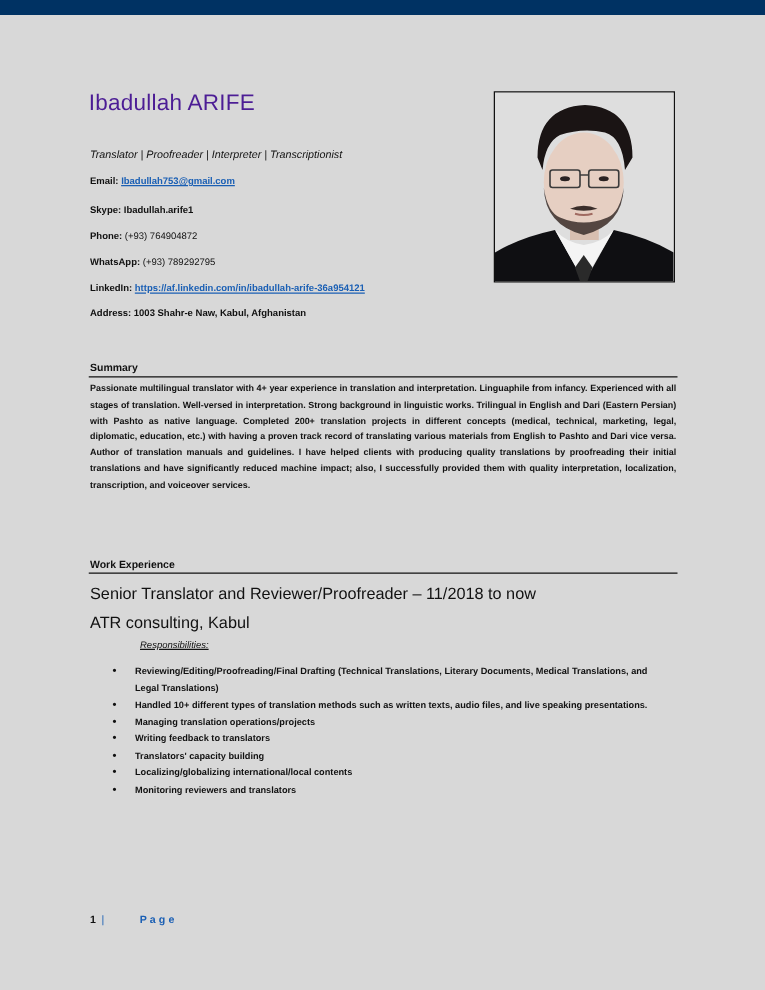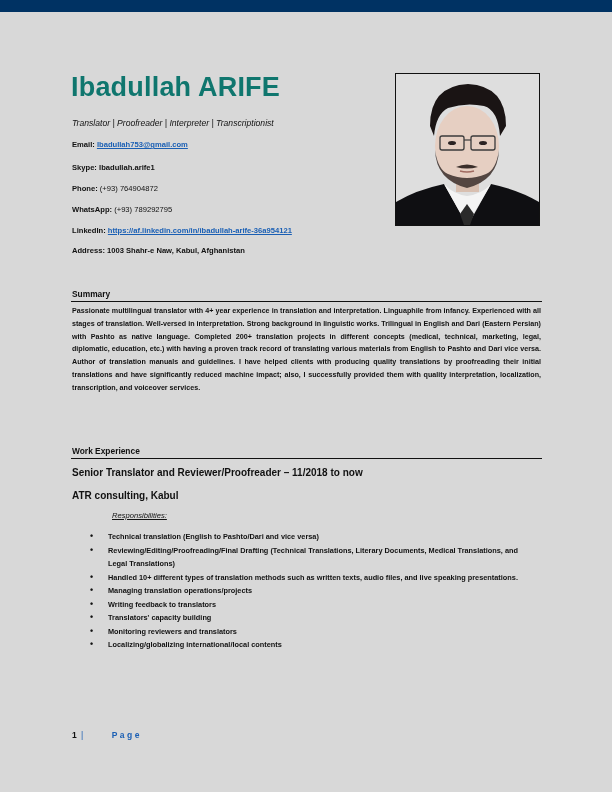--- a/index.html
+++ b/index.html
@@ -1,37 +1,37 @@
 <!DOCTYPE html>
 <html><head>
   <meta charset="utf-8">
   <style>
     html, body { margin: 0; padding: 0; }
     body {
       width: 612px; height: 792px; background: #d8d8d8; position: relative; overflow: hidden;
       font-family: "Liberation Sans", sans-serif; color: #111;
     }
     .topbar { position: absolute; left: 0; top: 0; width: 612px; height: 12px; background: #003263; }
-    .name { position: absolute; left: 71px; top: 72px; font-size: 27px; font-weight: bold; color: #0f766e; letter-spacing: 0.2px; }
+    .name { position: absolute; left: 71px; top: 72px; font-size: 18px; font-weight: normal; color: #4c1d95; letter-spacing: 0.2px; }
     .tagline { position: absolute; left: 72px; top: 118px; font-size: 8.6px; font-style: italic; color: #111; }
     .contact { position: absolute; left: 72px; font-size: 7.6px; font-weight: bold; color: #111; }
     .contact .val { font-weight: normal; }
     .contact a { color: #1a5fb4; text-decoration: underline; }
     .contact .plain { font-weight: bold; }
     .photo {
       position: absolute; left: 395px; top: 73px; width: 143px; height: 151px; border: 1px solid #111;
       background: #dcdcdc; overflow: hidden;
     }
     .section-title { position: absolute; left: 72px; font-size: 8.4px; font-weight: bold; color: #111; }
     .rule { position: absolute; left: 71px; width: 471px; height: 1px; background: #111; }
     .para {
       position: absolute; left: 72px; width: 469px; font-size: 7.15px; line-height: 12.8px;
       text-align: justify; color: #111; font-weight: bold;
     }
-    .line { position: absolute; left: 72px; font-size: 10px; font-weight: bold; color: #111; }
+    .line { position: absolute; left: 72px; font-size: 13px; font-weight: normal; color: #111; }
     .resp { position: absolute; left: 72px; font-size: 7.6px; font-style: italic; text-decoration: underline; color: #111; margin-left: 40px; }
     ul.bullets { position: absolute; left: 72px; top: 530px; width: 460px; margin: 0; padding: 0; list-style: none; }
     ul.bullets li { position: relative; padding-left: 36px; font-size: 7.35px; line-height: 13.5px; font-weight: bold; color: #111; }
     ul.bullets li::before { content: "\2022"; position: absolute; left: 18px; top: 0; font-size: 9px; }
     .footer { position: absolute; left: 72px; top: 730px; font-size: 8.5px; }
     .footer .num { font-weight: bold; color: #111; }
     .footer .sep { color: #1a5fb4; margin: 0 2px; }
     .footer .pg { color: #1a5fb4; font-weight: bold; letter-spacing: 2.5px; margin-left: 24px; }
   </style>
 </head>
@@ -86,27 +86,26 @@
 <div class="rule" style="top:301px;"></div>
 <div class="para" style="top:305px;">Passionate multilingual translator with 4+ year experience in translation and interpretation. Linguaphile from infancy. Experienced with all stages of translation. Well-versed in interpretation. Strong background in linguistic works. Trilingual in English and Dari (Eastern Persian) with Pashto as native language. Completed 200+ translation projects in different concepts (medical, technical, marketing, legal, diplomatic, education, etc.) with having a proven track record of translating various materials from English to Pashto and Dari vice versa. Author of translation manuals and guidelines. I have helped clients with producing quality translations by proofreading their initial translations and have significantly reduced machine impact; also, I successfully provided them with quality interpretation, localization, transcription, and voiceover services.</div>
 
 <div class="section-title" style="top:446px;">Work Experience</div>
 <div class="rule" style="top:458px;"></div>
 <div class="line" style="top:467px;">Senior Translator and Reviewer/Proofreader – 11/2018 to now</div>
 <div class="line" style="top:490px;">ATR consulting, Kabul</div>
 <div class="resp" style="top:511px;">Responsibilities:</div>
 
 <ul class="bullets">
-  <li>Technical translation (English to Pashto/Dari and vice versa)</li>
   <li>Reviewing/Editing/Proofreading/Final Drafting (Technical Translations, Literary Documents, Medical Translations, and Legal Translations)</li>
   <li>Handled 10+ different types of translation methods such as written texts, audio files, and live speaking presentations.</li>
   <li>Managing translation operations/projects</li>
   <li>Writing feedback to translators</li>
   <li>Translators' capacity building</li>
+  <li>Localizing/globalizing international/local contents</li>
   <li>Monitoring reviewers and translators</li>
-  <li>Localizing/globalizing international/local contents</li>
 </ul>
 
 <div class="footer">
   <span class="num">1</span>
   <span class="sep">|</span>
   <span class="pg">Page</span>
 </div>
 
 </body></html>

